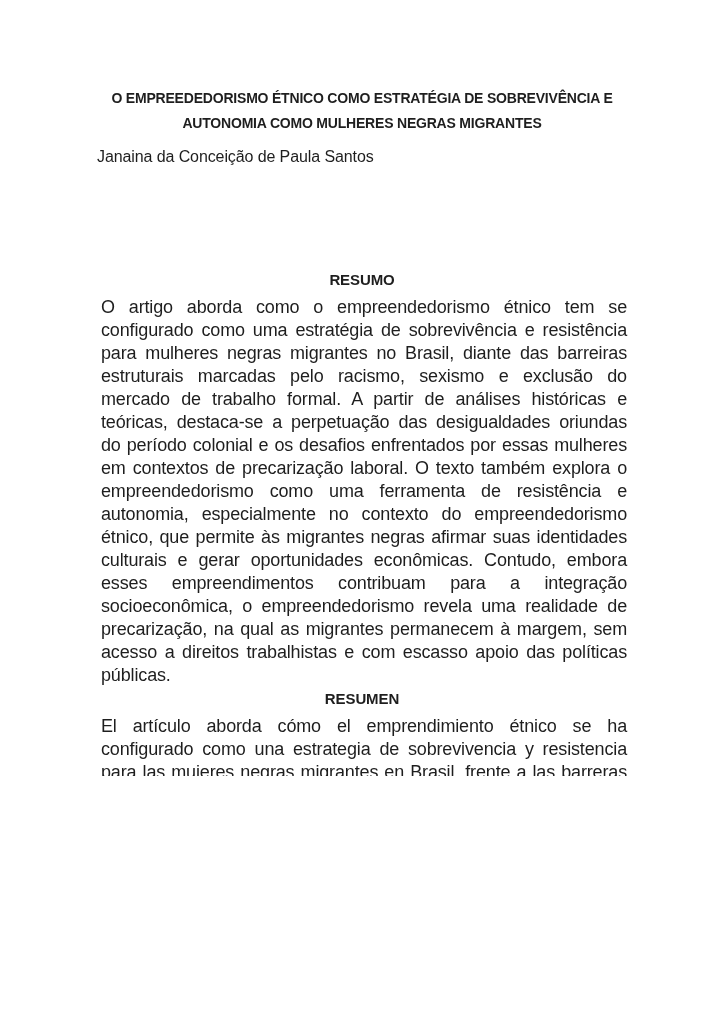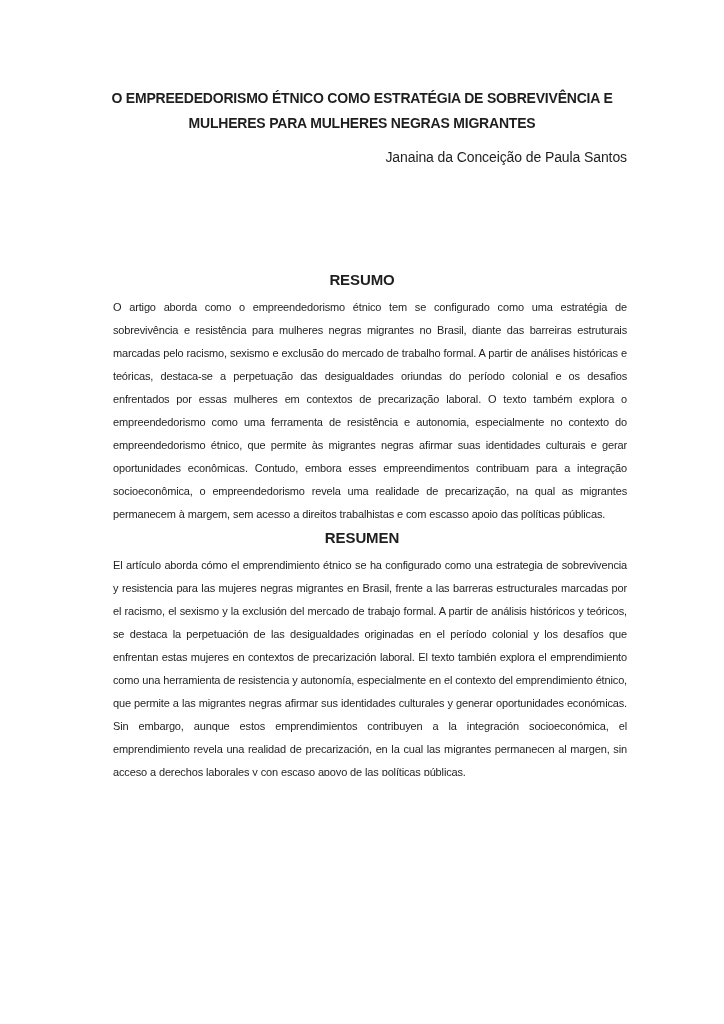--- a/index.html
+++ b/index.html
@@ -29,54 +29,54 @@
     font-size: 14px;
     line-height: 25px;
     letter-spacing: -0.2px;
     margin: 0;
   }
   .title-line {
     display: block;
     white-space: nowrap;
   }
   .author {
-    text-align: right;
-    font-size: 14px;
+    text-align: left;
+    font-size: 16px;
     line-height: 20px;
     margin: 11px 0 0 0;
     letter-spacing: -0.1px;
   }
   .section-heading {
     text-align: center;
     font-weight: bold;
     font-size: 15px;
     line-height: 23px;
     letter-spacing: -0.1px;
     margin: 0;
   }
   .abstract-resumo-heading { margin-top: 101px; }
   .abstract-resumen-heading { margin-top: 0; }
   .abstract-body {
     text-align: justify;
-    font-size: 11px;
+    font-size: 18px;
     line-height: 23px;
     letter-spacing: -0.15px;
-    margin: 5px 0 0 16px;
+    margin: 5px 0 0 4px;
     word-spacing: 0.1px;
   }
 </style>
 </head>
 <body>
 
 <div class="page">
   <div class="content">
 
     <h1 class="title">
       <span class="title-line">O EMPREEDEDORISMO ÉTNICO COMO ESTRATÉGIA DE SOBREVIVÊNCIA E</span>
-      <span class="title-line">MULHERES PARA MULHERES NEGRAS MIGRANTES</span>
+      <span class="title-line">AUTONOMIA COMO MULHERES NEGRAS MIGRANTES</span>
     </h1>
 
     <p class="author">Janaina da Conceição de Paula Santos</p>
 
     <section>
       <h2 class="section-heading abstract-resumo-heading">RESUMO</h2>
       <p class="abstract-body">O artigo aborda como o empreendedorismo étnico tem se configurado como uma estratégia de sobrevivência e resistência para mulheres negras migrantes no Brasil, diante das barreiras estruturais marcadas pelo racismo, sexismo e exclusão do mercado de trabalho formal. A partir de análises históricas e teóricas, destaca-se a perpetuação das desigualdades oriundas do período colonial e os desafios enfrentados por essas mulheres em contextos de precarização laboral. O texto também explora o empreendedorismo como uma ferramenta de resistência e autonomia, especialmente no contexto do empreendedorismo étnico, que permite às migrantes negras afirmar suas identidades culturais e gerar oportunidades econômicas. Contudo, embora esses empreendimentos contribuam para a integração socioeconômica, o empreendedorismo revela uma realidade de precarização, na qual as migrantes permanecem à margem, sem acesso a direitos trabalhistas e com escasso apoio das políticas públicas.</p>
     </section>
 
     <section>

